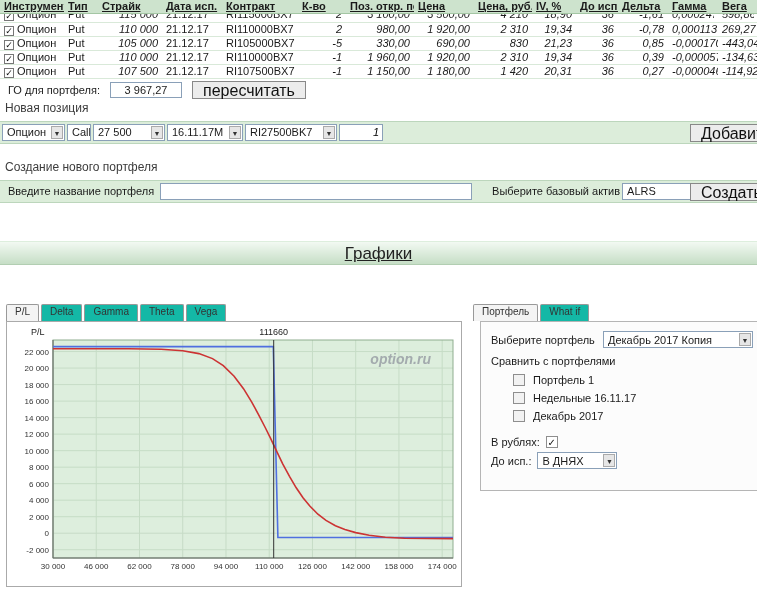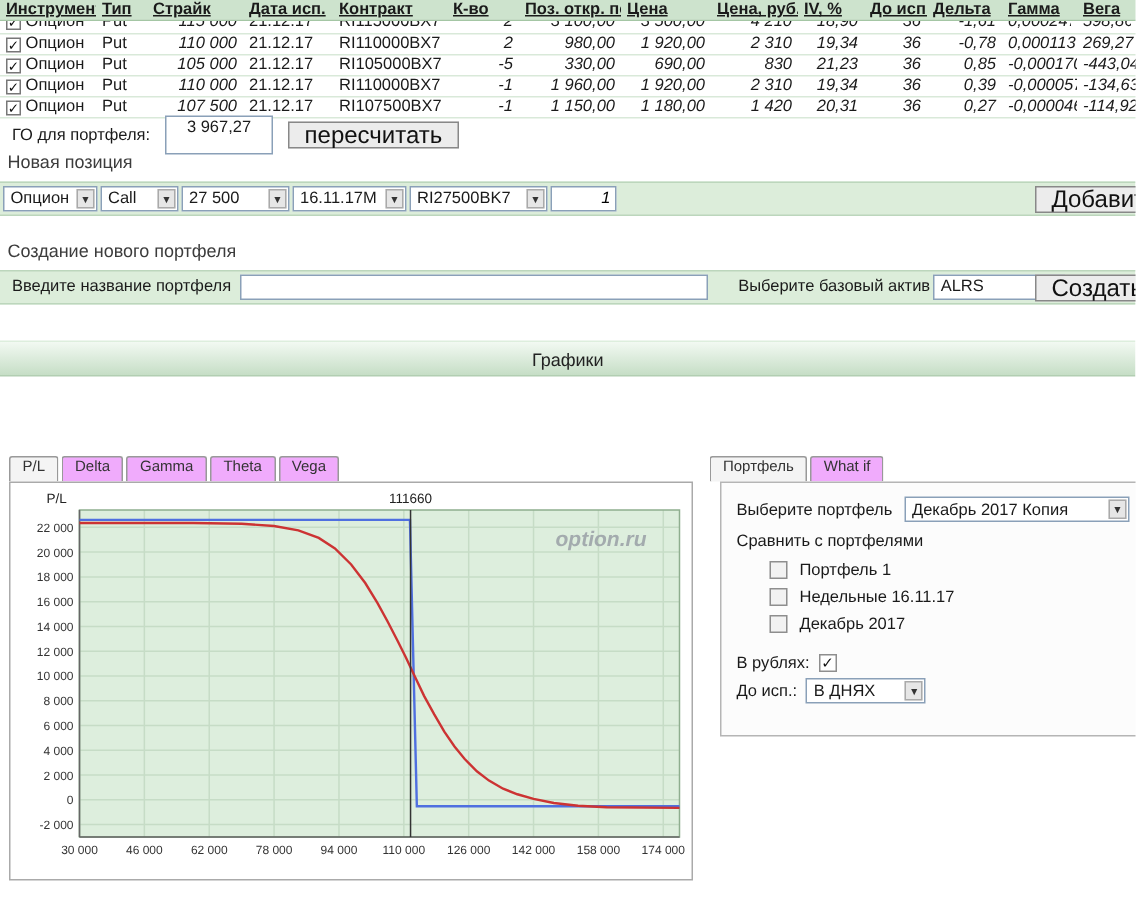--- a/index.html
+++ b/index.html
@@ -24,21 +24,21 @@
   .cb {
     display:inline-block; width:10px; height:10px; border:1px solid #777; background:#fff;
     font-size:9px; line-height:9px; text-align:center; vertical-align:-1px; color:#111;
   }
   .cb.checked::before { content:"✓"; }
   tr.cliprow td { padding:0 4px; height:9px; border-bottom:1px solid #d9e9d9; }
   .cw { height:8px; overflow:hidden; }
   .cw .ci { margin-top:-6px; white-space:nowrap; }
   
   .go-row { display:flex; align-items:center; gap:10px; padding:3px 0 0 8px; height:20px; }
-  .go-value { border:1px solid #8aa0b8; background:#fff; width:72px; height:26px; line-height:14px; text-align:center; }
+  .go-value { border:1px solid #8aa0b8; background:#fff; width:72px; height:16px; line-height:14px; text-align:center; }
   .btn {
     background:#ececec; border:1px solid #888; height:18px; font-size:16px;
     padding:0 10px; font-family:inherit; color:#111; white-space:nowrap;
   }
   .heading { font-size:12px; color:#3c3c3c; margin:2px 0 2px 5px; height:18px; }
   .heading2 { margin-top:16px; }
   .strip {
     position:relative; background:#dcedda; border-top:1px solid #bcd6bc; border-bottom:1px solid #bcd6bc;
     height:23px; display:flex; align-items:center; padding:0 2px; gap:2px; width:757px;
   }
@@ -47,27 +47,27 @@
     background:#fff; border:1px solid #8aa0b8; height:17px; padding:0 1px 0 4px; white-space:nowrap; overflow:hidden;
   }
   .sel .arr {
     font-size:7px; color:#333; margin-left:4px; background:#e6e6e6; border:1px solid #aaa;
     width:12px; height:13px; line-height:13px; text-align:center; flex:0 0 auto;
   }
   .inp { background:#fff; border:1px solid #8aa0b8; height:17px; padding:0 3px; font-size:11px; font-family:inherit; }
   .abs-btn { position:absolute; left:690px; top:2px; width:120px; }
   
   .charts-bar {
-    margin-top:24px; height:24px; line-height:24px; text-align:center; font-size:12px; color:#222;
-    background:linear-gradient(#f2f9f2,#c6dec6); border-top:1px solid #ddeedd; border-bottom:1px solid #b2ceb2;
+    margin-top:38px; height:24px; line-height:24px; text-align:center; font-size:17px; color:#222;
+    background:linear-gradient(#f2f9f2,#c6dec6); border-top:1px solid #ddeedd; border-bottom:1px solid #b2ceb2;text-decoration:underline;
   }
   
   .tabs { position:absolute; display:flex; gap:2px; }
   .tab {
-    background:#f0abfc; border:1px solid #999; border-bottom:none; padding:1px 8px 2px;
+    background:#14b8a6; border:1px solid #999; border-bottom:none; padding:1px 8px 2px;
     font-size:10px; color:#333; border-radius:2px 2px 0 0; height:17px;
   }
   .tab.checked { background:#f4f4f4; }
   .chart-tabs { left:6px; top:304px; }
   .right-tabs { left:473px; top:304px; }
   .chart-panel {
     position:absolute; left:6px; top:321px; width:456px; height:266px;
     border:1px solid #aaa; background:#fff;
   }
   svg text { font-family:"Liberation Sans", sans-serif; }
@@ -271,21 +271,21 @@
   <span class="go-value">3 967,27</span>
   <button class="btn">пересчитать</button>
 </div>
 
 <div class="heading">Новая позиция</div>
 <div class="strip">
   <span class="sel" style="width:63px">
       <span>Опцион</span>
       <span class="arr">▼</span>
     </span>
-  <span class="sel" style="width:52px">
+  <span class="sel" style="width:24px">
       <span>Call</span>
       <span class="arr">▼</span>
     </span>
   <span class="sel" style="width:72px">
       <span>27 500</span>
       <span class="arr">▼</span>
     </span>
   <span class="sel" style="width:76px">
       <span>16.11.17М</span>
       <span class="arr">▼</span>

